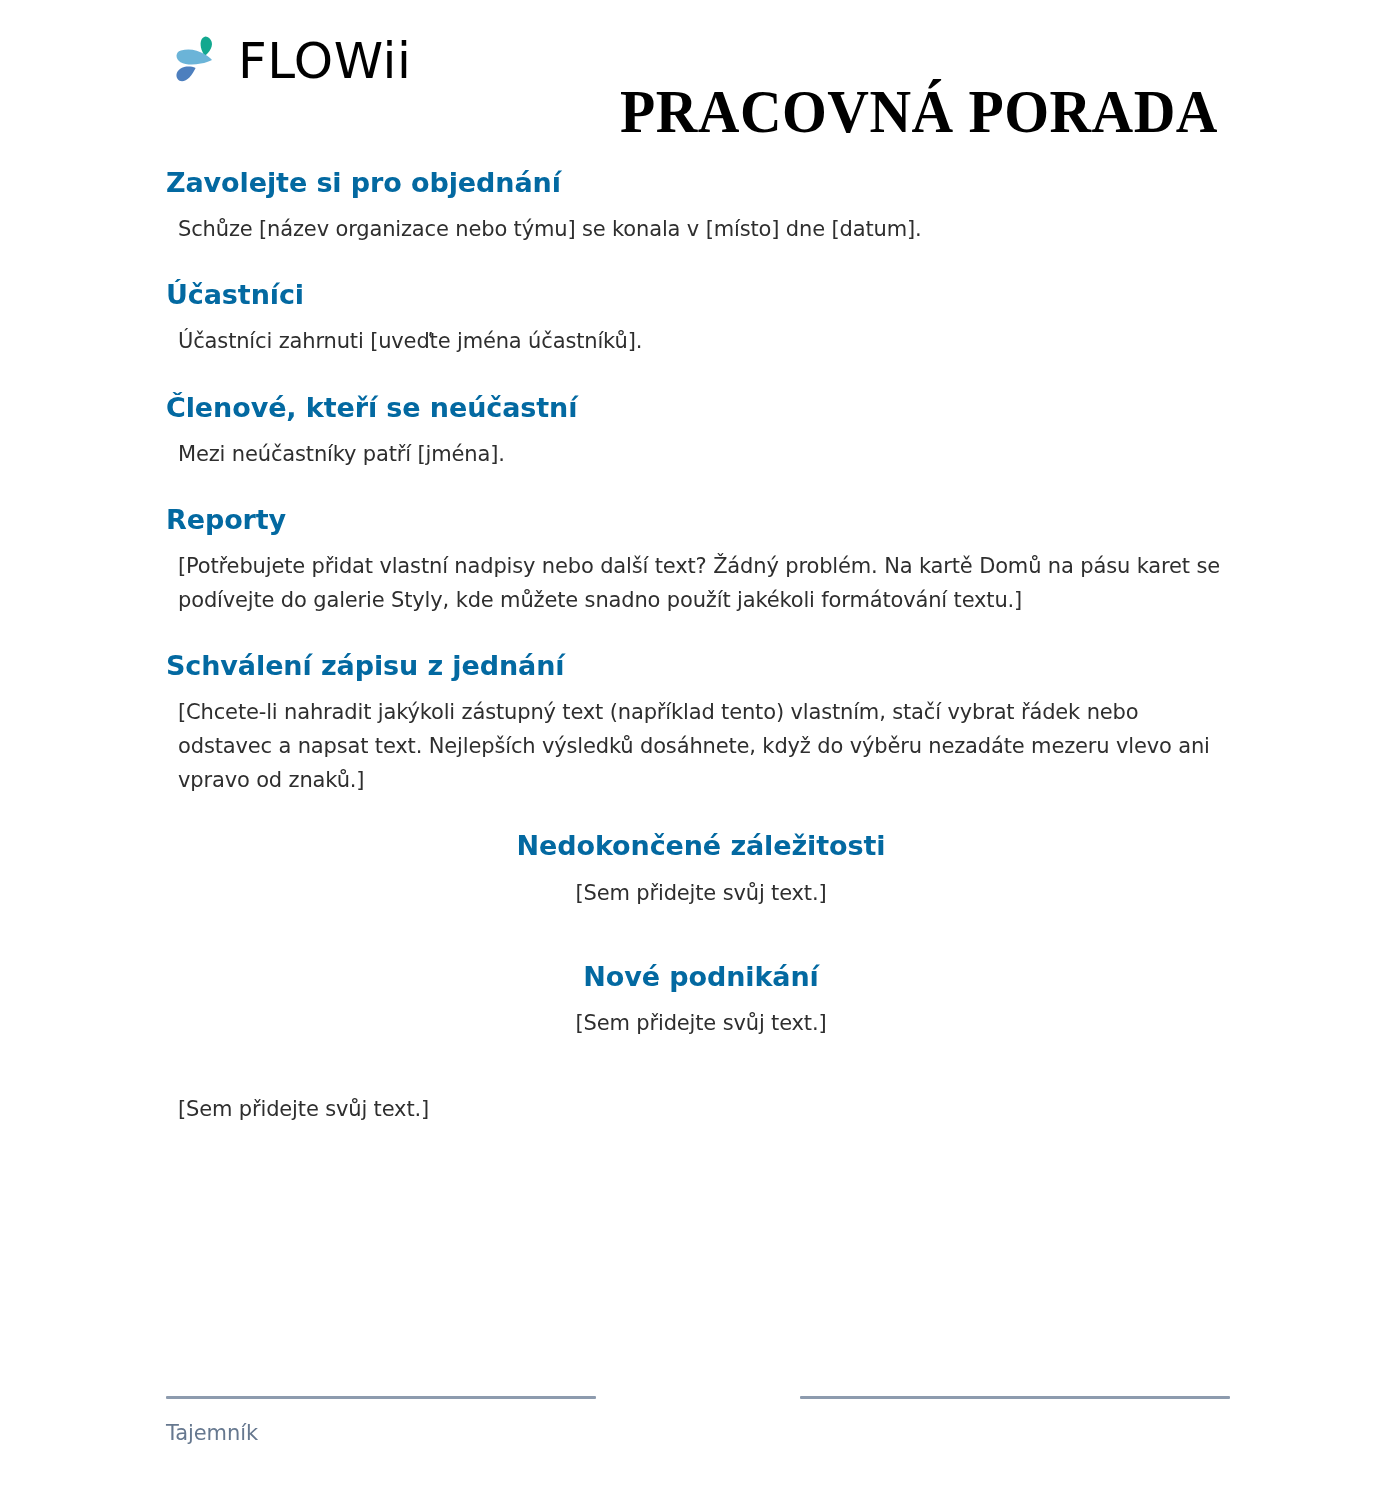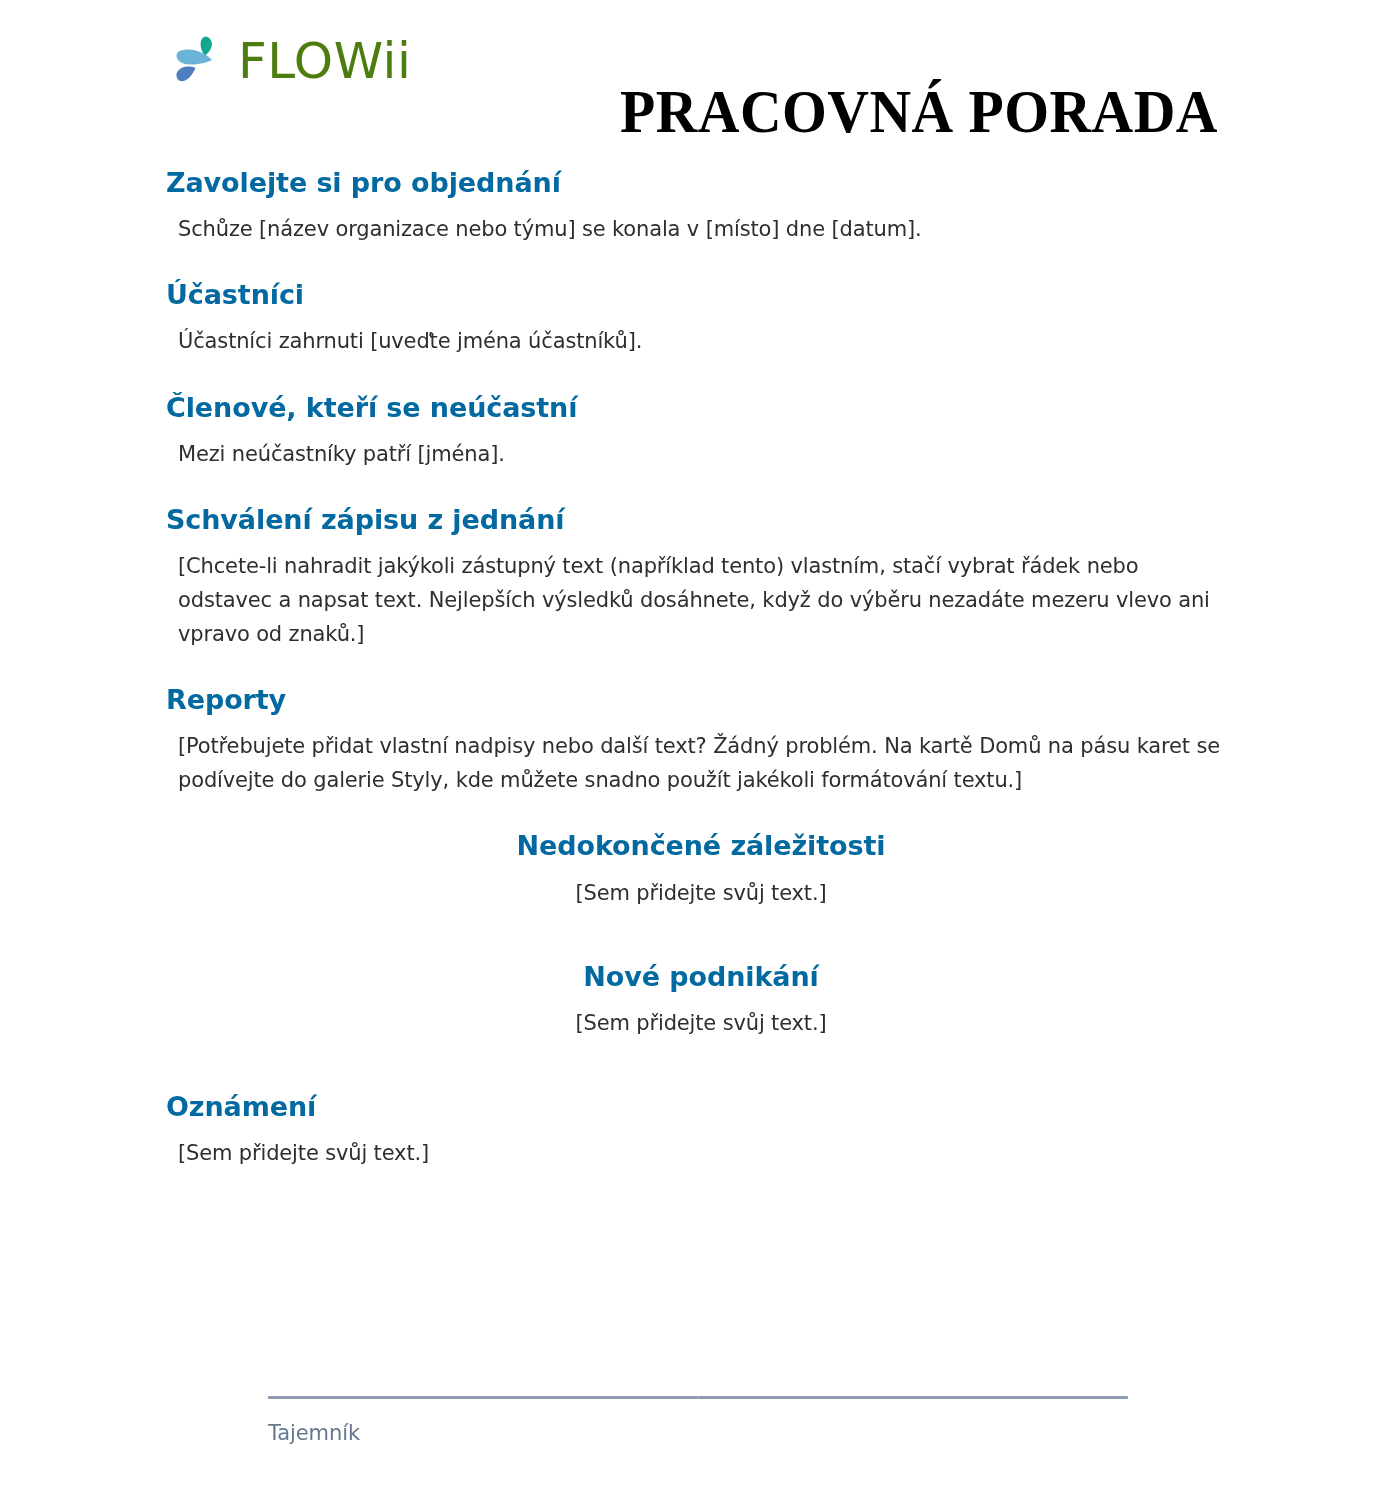--- a/index.html
+++ b/index.html
@@ -44,21 +44,21 @@
   .brand-mark {
     width: 58px;
     height: 58px;
     display: block;
   }
   .brand-word {
     font-family: "DejaVu Sans", "Liberation Sans", sans-serif;
     font-size: 50px;
     font-weight: 400;
     letter-spacing: 0.5px;
-    color: #4d7c0f;
+    color: #000000;
     line-height: 1;
     white-space: nowrap;
   }
 
   .doc-title {
     position: absolute;
     left: 620px;
     top: 54px;
     font-family: "Liberation Serif", "DejaVu Serif", serif;
     font-weight: 700;
@@ -105,21 +105,21 @@
   .section.narrow p.section-body { max-width: 1070px; }
   .section.short  { margin-bottom: 52px; text-align: center; }
 
   
   .signatures {
     position: absolute;
     left: 166px;
     top: 1396px;
     width: 1064px;
     display: flex;
-    justify-content: center;
+    justify-content: space-between;
   }
   .sig-block { width: 430px; }
   .sig-line {
     height: 3px;
     background: #8d9bae;
     width: 100%;
     border-radius: 1px;
   }
   .sig-label {
     margin-top: 22px;
@@ -162,41 +162,40 @@
       <h2 class="section-heading">Účastníci</h2>
       <p class="section-body">Účastníci zahrnuti [uveďte jména účastníků].</p>
     </div>
 
     <div class="section">
       <h2 class="section-heading">Členové, kteří se neúčastní</h2>
       <p class="section-body">Mezi neúčastníky patří [jména].</p>
     </div>
 
     <div class="section narrow">
+      <h2 class="section-heading">Reporty</h2>
+      <p class="section-body">[Potřebujete přidat vlastní nadpisy nebo další text? Žádný problém. Na kartě Domů na pásu karet se podívejte do galerie Styly, kde můžete snadno použít jakékoli formátování textu.]</p>
+    </div>
+
+    <div class="section narrow">
       <h2 class="section-heading">Schválení zápisu z jednání</h2>
       <p class="section-body">[Chcete-li nahradit jakýkoli zástupný text (například tento) vlastním, stačí vybrat řádek nebo odstavec a napsat text. Nejlepších výsledků dosáhnete, když do výběru nezadáte mezeru vlevo ani vpravo od znaků.]</p>
-    </div>
-
-    <div class="section narrow">
-      <h2 class="section-heading">Reporty</h2>
-      <p class="section-body">[Potřebujete přidat vlastní nadpisy nebo další text? Žádný problém. Na kartě Domů na pásu karet se podívejte do galerie Styly, kde můžete snadno použít jakékoli formátování textu.]</p>
     </div>
 
     <div class="section short">
       <h2 class="section-heading">Nedokončené záležitosti</h2>
       <p class="section-body">[Sem přidejte svůj text.]</p>
     </div>
 
     <div class="section short">
       <h2 class="section-heading">Nové podnikání</h2>
       <p class="section-body">[Sem přidejte svůj text.]</p>
     </div>
 
     <div class="section">
-      <h2 class="section-heading">Oznámení</h2>
       <p class="section-body">[Sem přidejte svůj text.]</p>
     </div>
 
   </div>
 
   <div class="signatures">
     <div class="sig-block">
       <div class="sig-line"></div>
       <div class="sig-label">Tajemník</div>
     </div>

